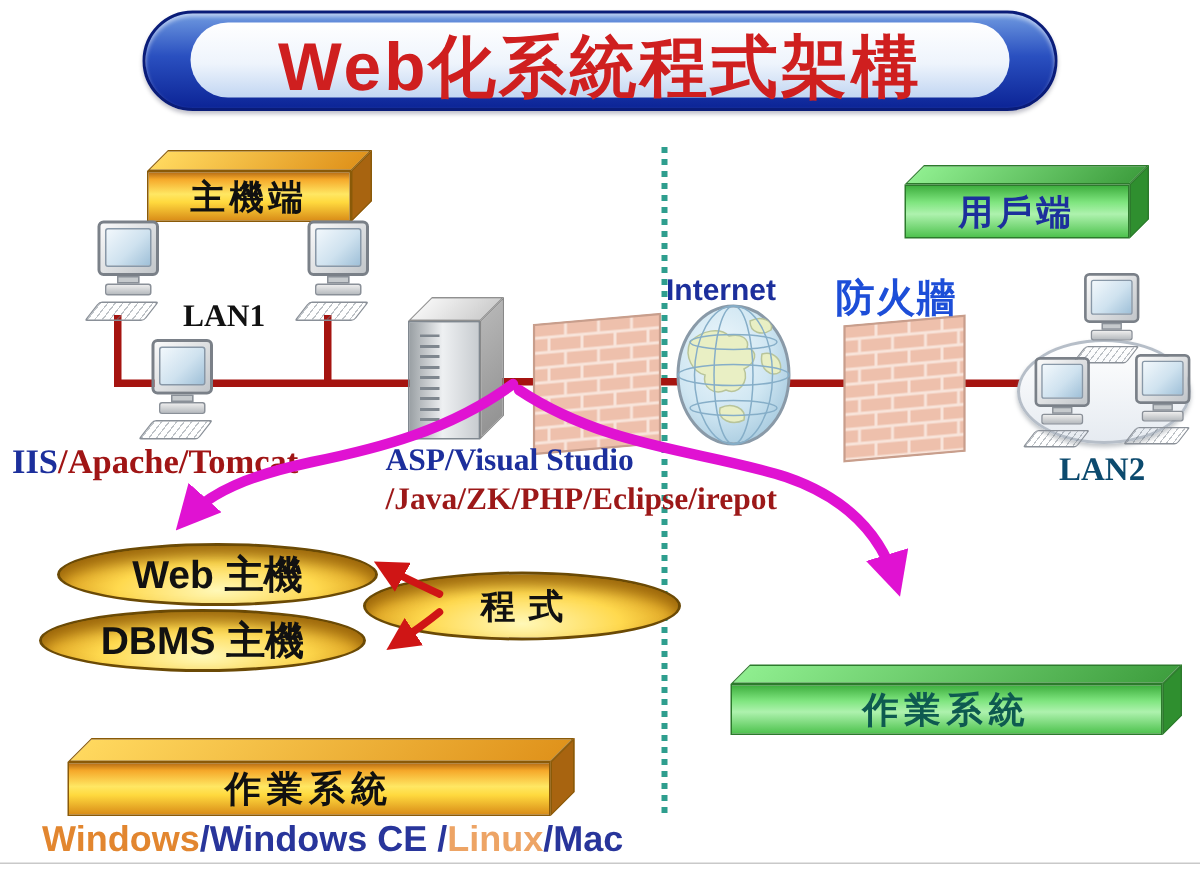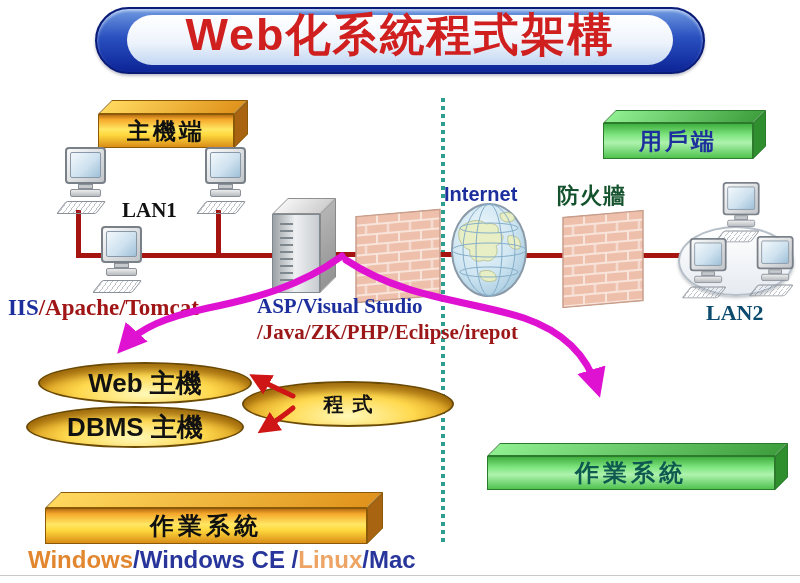--- a/index.html
+++ b/index.html
@@ -5,21 +5,21 @@
   html,body{margin:0;padding:0;background:#ffffff;}
   .stage{position:relative;width:800px;height:583px;background:#ffffff;overflow:hidden;
          font-family:"Liberation Sans",sans-serif;}
   
   .banner{position:absolute;left:95px;top:7px;width:610px;height:67px;border-radius:34px;
           background:linear-gradient(180deg,#6f9ae0 0%,#2a50c0 45%,#0c2496 100%);
           border:2px solid #0a1c78;box-sizing:border-box;
           box-shadow:inset 0 2px 3px rgba(255,255,255,.55),0 2px 3px rgba(0,0,40,.25);}
   .banner-inner{position:absolute;left:30px;right:30px;top:6px;bottom:7px;border-radius:28px;
           background:linear-gradient(180deg,#ffffff 0%,#eef4fc 55%,#c2d6f2 100%);
-          display:flex;align-items:flex-end;justify-content:center;}
+          display:flex;align-items:flex-start;justify-content:center;}
   .banner-text{font-size:45px;font-weight:bold;color:#cf1f1f;letter-spacing:2px;white-space:nowrap;}
   
   .divider{position:absolute;left:441px;top:98px;width:4px;height:444px;
            background:repeating-linear-gradient(180deg,#2e9e8e 0 4px,transparent 4px 8px);}
   
   .rline{position:absolute;background:#a51410;}
   
   .txt{position:absolute;font-weight:bold;white-space:nowrap;}
   .serif{font-family:"Liberation Serif",serif;}
   .sans{font-family:"Liberation Sans",sans-serif;}
@@ -216,38 +216,38 @@
       <ellipse cx="39" cy="48" rx="13" ry="46" fill="none" stroke="#86aec8" stroke-width="1"></ellipse>
       <ellipse cx="39" cy="48" rx="26" ry="46" fill="none" stroke="#86aec8" stroke-width="1"></ellipse>
       <ellipse cx="39" cy="26" rx="29" ry="5" fill="none" stroke="#86aec8" stroke-width="1"></ellipse>
       <ellipse cx="39" cy="48" rx="37" ry="7" fill="none" stroke="#86aec8" stroke-width="1"></ellipse>
       <ellipse cx="39" cy="70" rx="29" ry="5" fill="none" stroke="#86aec8" stroke-width="1"></ellipse>
     </svg>
   </div>
 
   <div class="gold-ellipse" style="left:38px;top:362px;width:214px;height:42px;font-size:26px;">Web 主機</div>
   <div class="gold-ellipse" style="left:26px;top:406px;width:218px;height:42px;font-size:26px;">DBMS 主機</div>
-  <div class="gold-ellipse" style="left:242px;top:381px;width:212px;height:46px;font-size:20px;letter-spacing:9px;text-indent:9px;">程式</div>
+  <div class="gold-ellipse" style="left:242px;top:381px;width:212px;height:46px;font-size:23px;letter-spacing:9px;text-indent:9px;">程式</div>
 
   <div class="slab greenS" style="left:487px;top:443px;width:302px;height:48px;">
     <div class="topf" style="left:0;top:0;width:288px;height:13px;"></div>
     <div class="sidef" style="left:288px;top:13px;width:13px;height:34px;"></div>
     <div class="face" style="left:0;top:13px;width:288px;height:34px;font-size:24px;color:#0e5a50;letter-spacing:4px;">作業系統</div>
   </div>
 
   <div class="slab gold" style="left:45px;top:492px;width:340px;height:54px;">
     <div class="topf" style="left:0;top:0;width:322px;height:16px;"></div>
     <div class="sidef" style="left:322px;top:16px;width:16px;height:36px;"></div>
     <div class="face" style="left:0;top:16px;width:322px;height:36px;font-size:24px;color:#101010;letter-spacing:4px;">作業系統</div>
   </div>
 
   <div class="txt serif" style="left:122px;top:198px;font-size:21px;color:#111;">LAN1</div>
   <div class="txt serif" style="left:706px;top:300px;font-size:22px;color:#0c4a6e;">LAN2</div>
   <div class="txt sans" style="left:444px;top:183px;font-size:20px;color:#1c2f9c;">Internet</div>
-  <div class="txt sans" style="left:557px;top:181px;font-size:22px;color:#14532d;letter-spacing:1px;">防火牆</div>
+  <div class="txt sans" style="left:557px;top:181px;font-size:26px;color:#1d4ed8;letter-spacing:1px;">防火牆</div>
 
   <div class="txt serif" style="left:8px;top:295px;font-size:23px;"><span style="color: rgb(28, 47, 156);">IIS</span><span style="color: rgb(160, 21, 21);">/Apache/Tomcat</span></div>
   <div class="txt serif" style="left:257px;top:320px;font-size:21px;"><span style="color: rgb(156, 24, 24);">/Java/ZK/PHP/Eclipse/irepot</span></div>
   <div class="txt serif" style="left:257px;top:294px;font-size:21px;"><span style="color: rgb(28, 47, 156);">ASP/Visual Studio</span></div>
   <div class="txt sans" style="left:28px;top:546px;font-size:24px;"><span style="color: rgb(226, 134, 47);">Windows</span><span style="color: rgb(40, 53, 155);">/Windows CE /</span><span style="color: rgb(237, 164, 101);">Linux</span><span style="color: rgb(40, 53, 155);">/Mac</span></div>
 
   <svg class="overlay" width="800" height="583" viewBox="0 0 800 583">
     <defs>
       <marker id="mArrowM" viewBox="0 0 10 10" refX="6.5" refY="5" markerWidth="4.2" markerHeight="4.2" orient="auto-start-reverse">
         <path d="M0,0 L10,5 L0,10 z" fill="#e012d2"></path>

